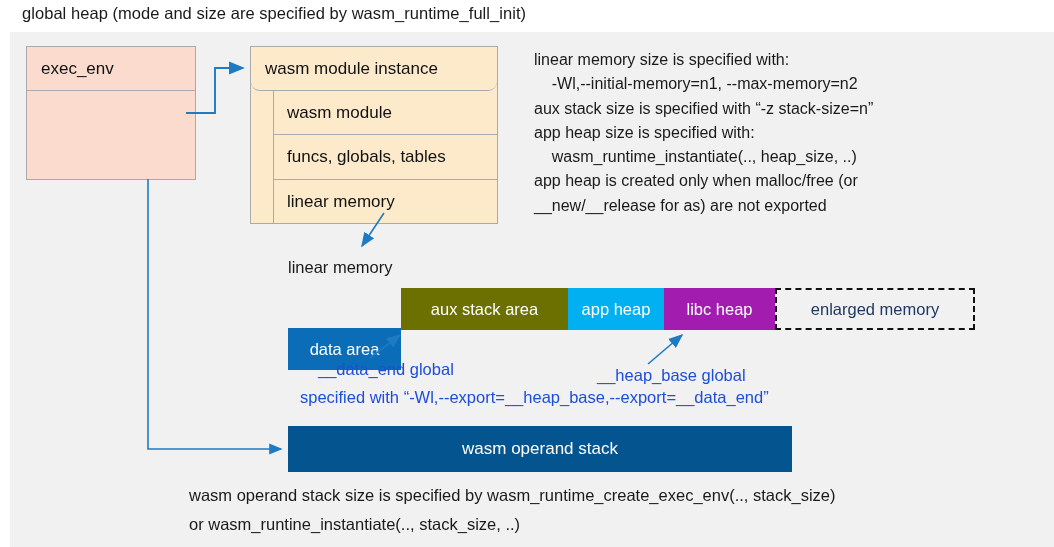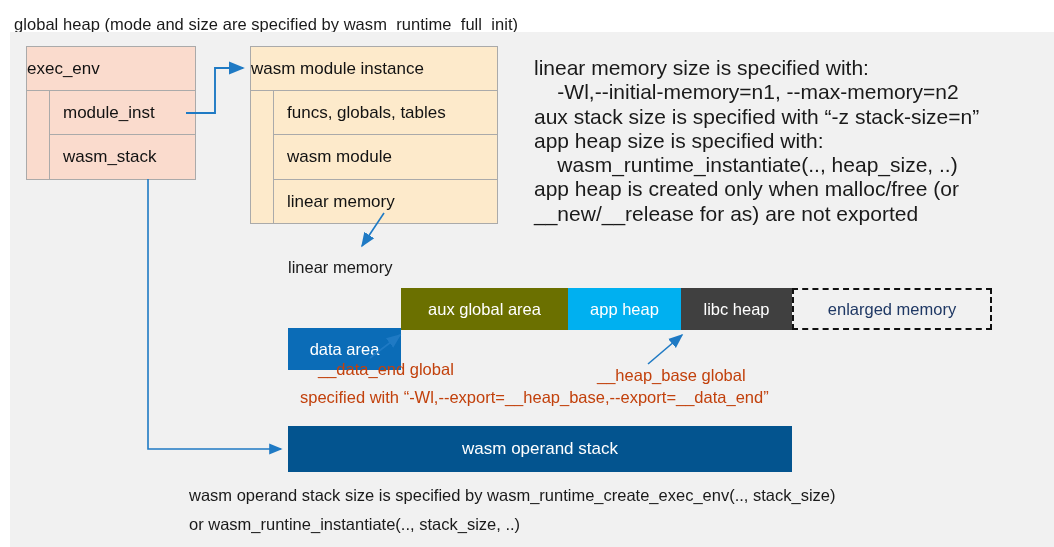--- a/index.html
+++ b/index.html
@@ -21,41 +21,41 @@
   #panel {
     position: absolute;
     left: 10px;
     top: 32px;
     width: 1044px;
     height: 515px;
     background: #f1f1f1;
   }
   #title {
     position: absolute;
-    left: 14px;
+    left: 22px;
     top: 4px;
     font-size: 16.5px;
     color: #1a1a1a;
     white-space: nowrap;
     letter-spacing: 0.05px;
-    margin-top: 11px;
   }
 
   
   .struct {
     position: absolute;
     box-sizing: border-box;
     border: 1px solid #aaaaaa;
   }
   .struct .hdr {
     box-sizing: border-box;
     height: 45px;
     border-bottom: 1px solid #aaaaaa;
     display: flex;
     align-items: center;
+    padding-left: 14px;
     font-size: 17px;
     color: #121212;
     white-space: nowrap;
   }
   .struct .body {
     box-sizing: border-box;
     display: flex;
   }
   .struct .gutter {
     box-sizing: border-box;
@@ -86,31 +86,31 @@
     background: #fadbcd;
   }
   #exec-env .hdr { height: 44px; }
   #exec-env .body { height: 88px; }
   #exec-env .field { height: 44px; }
 
   #module-instance {
     left: 250px; top: 46px; width: 248px; height: 178px;
     background: #fdeacb;
   }
-  #module-instance .hdr { height: 44px; }
+  #module-instance .hdr { height: 44px; border-radius: 9px; }
   #module-instance .body { height: 133px; }
   #module-instance .field { height: 44.3px; }
 
   
   #note {
     position: absolute;
     left: 534px;
-    top: 56px;
+    top: 48px;
     width: 505px;
-    font-size: 21px;
+    font-size: 16px;
     line-height: 24.3px;
     color: #1a1a1a;
     white-space: pre;
   }
 
   
   #linmem-label {
     position: absolute;
     left: 288px;
     top: 258px;
@@ -138,21 +138,21 @@
   .seg.dashed {
     border: 2.5px dashed #111111;
     background: #f1f1f1;
     color: #1f3864;
   }
 
   
   .anno {
     position: absolute;
     font-size: 16.5px;
-    color: #c2410c;
+    color: #1d4ed8;
     white-space: nowrap;
   }
   #anno-data-end { left: 318px; top: 360px; }
   #anno-heap-base { left: 597px; top: 366px; }
   #anno-exported { left: 300px; top: 388px; }
 
   
   #operand-stack {
     position: absolute;
     left: 288px;
@@ -189,55 +189,48 @@
 <body>
 
 <div id="canvas">
 
   <div id="title">global heap (mode and size are specified by wasm_runtime_full_init)</div>
 
   <div id="panel"></div>
 
   <div class="struct" id="exec-env">
     <div class="hdr">exec_env</div>
-    <div class="body">
-      <div class="gutter"></div>
-      <div class="fields">
-        <div class="field">module_inst</div>
-        <div class="field">wasm_stack</div>
-      </div>
-    </div>
   </div>
 
   <div class="struct" id="module-instance">
     <div class="hdr">wasm module instance</div>
     <div class="body">
       <div class="gutter"></div>
       <div class="fields">
+        <div class="field">wasm module</div>
         <div class="field">funcs, globals, tables</div>
-        <div class="field">wasm module</div>
         <div class="field">linear memory</div>
       </div>
     </div>
   </div>
 
   <div id="note">linear memory size is specified with:
     -Wl,--initial-memory=n1, --max-memory=n2
 aux stack size is specified with “-z stack-size=n”
 app heap size is specified with:
     wasm_runtime_instantiate(.., heap_size, ..)
 app heap is created only when malloc/free (or
 __new/__release for as) are not exported</div>
 
   <div id="linmem-label">linear memory</div>
   <div id="linmem-bar">
       <div class="seg" style="width: 113px; background: rgb(11, 108, 183); margin-top: 40px;">data area</div>
-      <div class="seg" style="width: 167px; background: rgb(107, 112, 0);">aux global area</div>
-      <div class="seg" style="width: 113px; background: rgb(0, 176, 240);">app heap</div>
-      <div class="seg" style="width: 111px; background: #404040;">libc heap</div>
+      <div class="seg" style="width: 167px; background: rgb(107, 112, 0);">aux stack area</div>
+      <div class="seg" style="width: 96px; background: rgb(0, 176, 240);">app heap</div>
+      <div class="seg" style="width: 111px; background: #a21caf;">libc heap</div>
       <div class="seg dashed" style="width: 200px;">enlarged memory</div>
     </div>
 
   <div class="anno" id="anno-data-end">__data_end global</div>
   <div class="anno" id="anno-heap-base">__heap_base global</div>
   <div class="anno" id="anno-exported">specified with “-Wl,--export=__heap_base,--export=__data_end”</div>
 
   <div id="operand-stack">wasm operand stack</div>
   <div id="footnote">wasm operand stack size is specified by wasm_runtime_create_exec_env(.., stack_size)
 or wasm_runtine_instantiate(.., stack_size, ..)</div>

